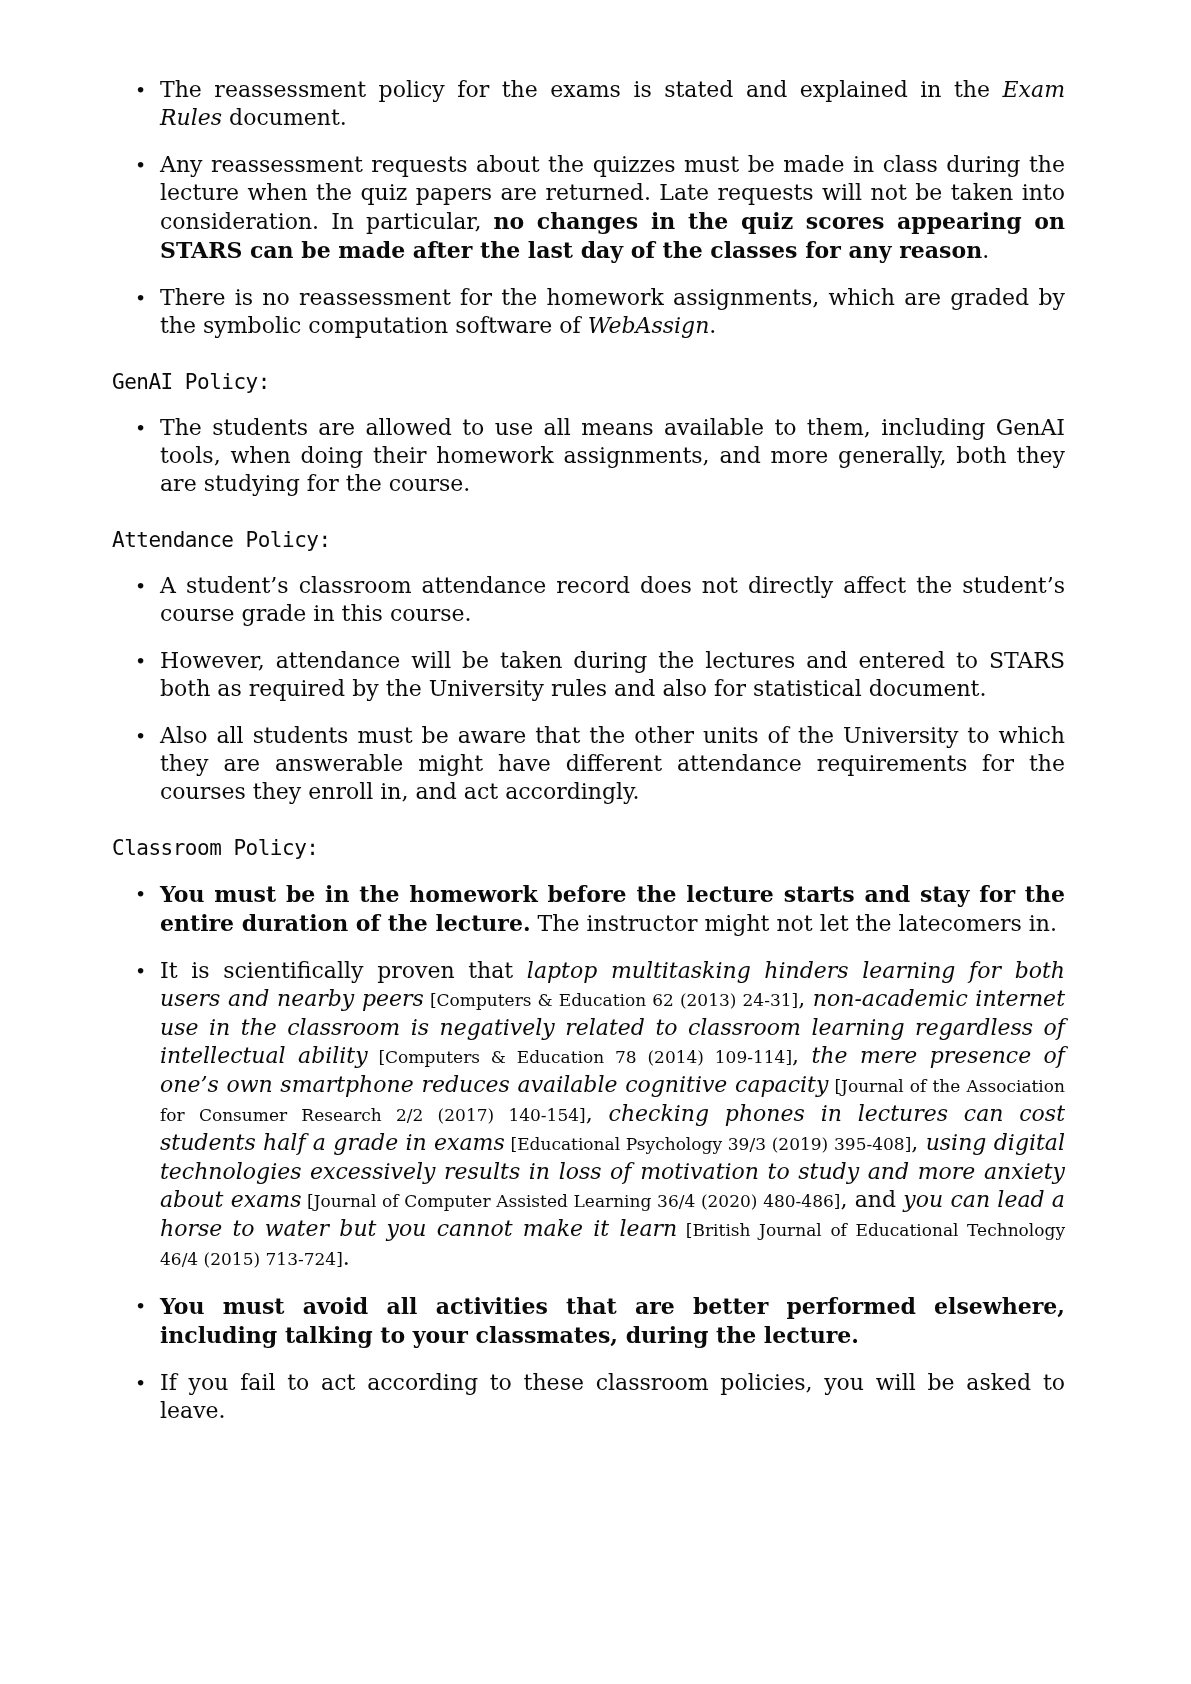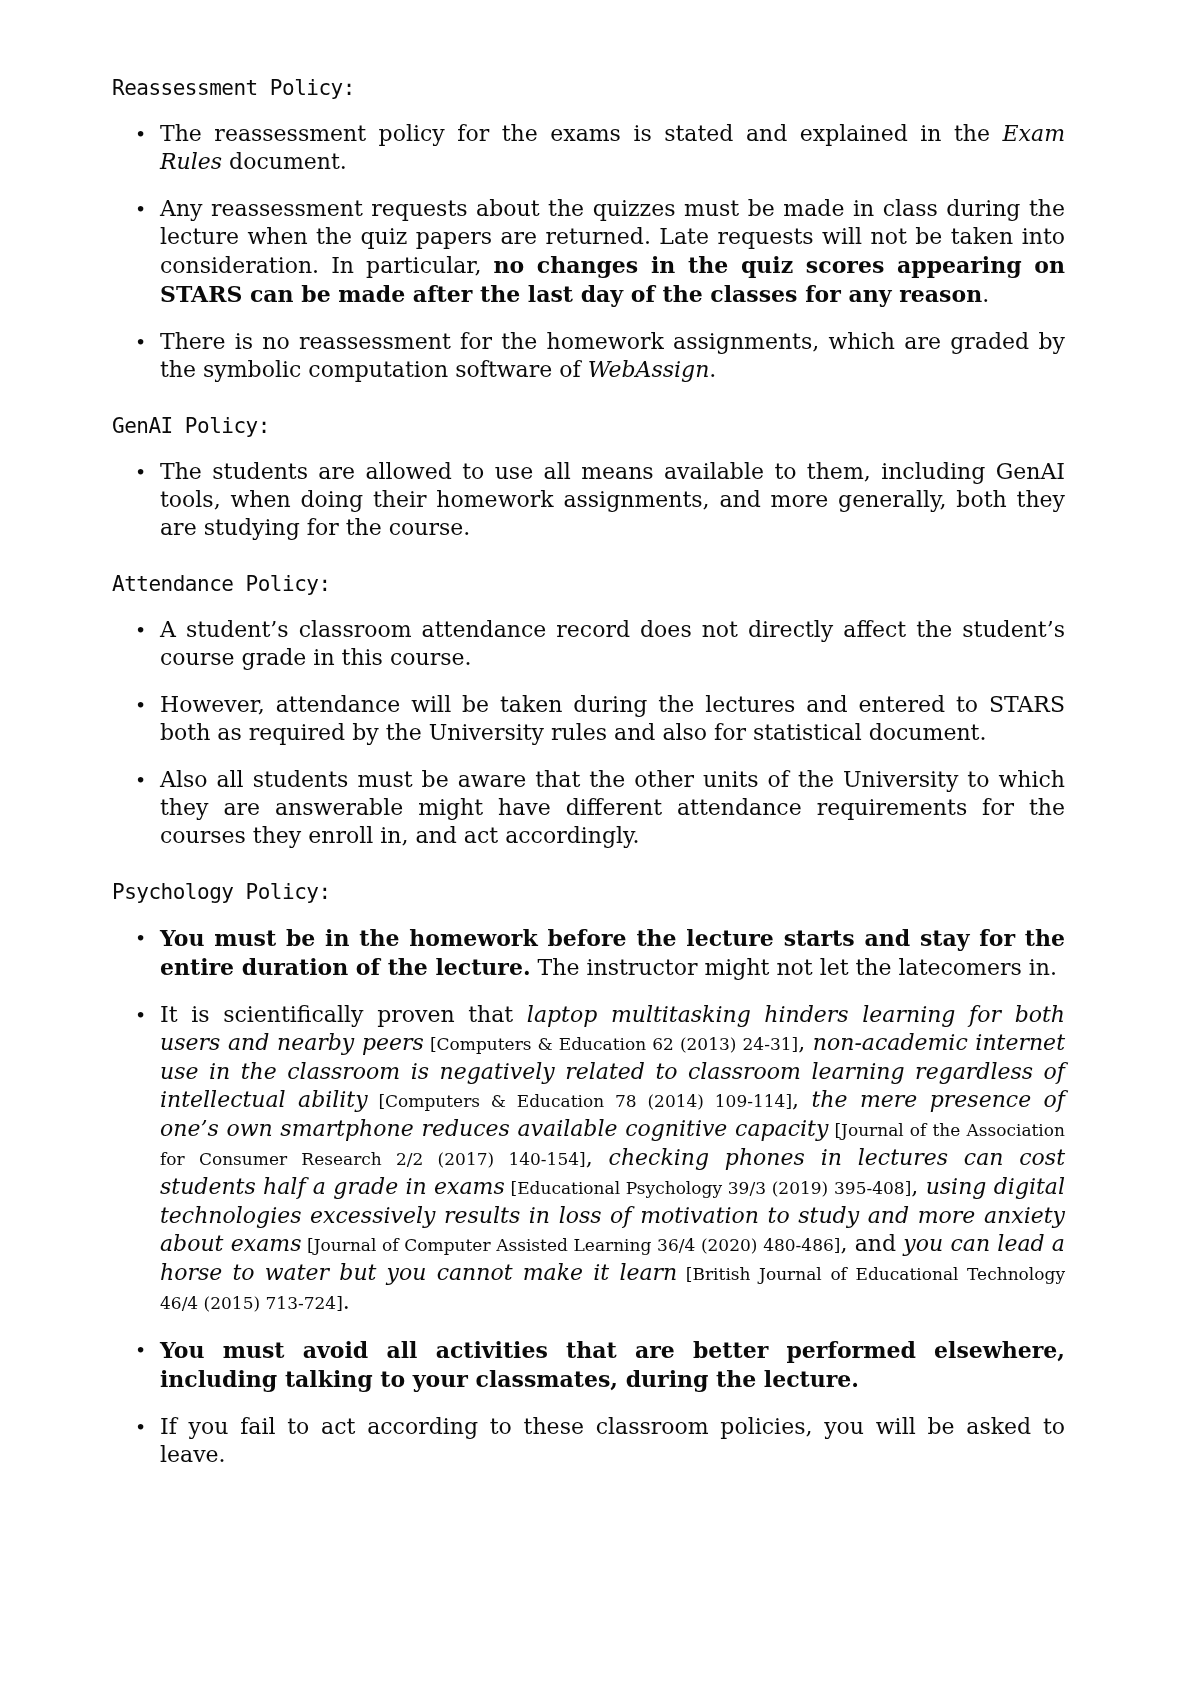--- a/index.html
+++ b/index.html
@@ -63,21 +63,20 @@
   .run-i { font-style: italic; }
   .run-b { font-weight: bold; }
   .run-c { font-size: 17px; font-style: normal; }
 </style>
 </head>
 <body>
 
 <div class="page">
 
   <section class="policy-section">
-    <h2 class="policy-heading">Reassessment Policy:</h2>
     <ul class="policy-list">
       <li class="policy-item">
         <span class="bullet">•</span>
         <p class="para"><span class="run-n">The reassessment policy for the exams is stated and explained in the </span><span class="run-i">Exam Rules</span><span class="run-n"> document.</span></p>
       </li>
       <li class="policy-item">
         <span class="bullet">•</span>
         <p class="para"><span class="run-n">Any reassessment requests about the quizzes must be made in class during the lecture when the quiz papers are returned. Late requests will not be taken into consideration. In particular, </span><span class="run-b">no changes in the quiz scores appearing on STARS can be made after the last day of the classes for any reason</span><span class="run-n">.</span></p>
       </li>
       <li class="policy-item">
@@ -109,21 +108,21 @@
         <p class="para"><span class="run-n">However, attendance will be taken during the lectures and entered to STARS both as required by the University rules and also for statistical document.</span></p>
       </li>
       <li class="policy-item">
         <span class="bullet">•</span>
         <p class="para"><span class="run-n">Also all students must be aware that the other units of the University to which they are answerable might have different attendance requirements for the courses they enroll in, and act accordingly.</span></p>
       </li>
     </ul>
   </section>
 
   <section class="policy-section">
-    <h2 class="policy-heading">Psychology Policy:</h2>
+    <h2 class="policy-heading">Classroom Policy:</h2>
     <ul class="policy-list">
       <li class="policy-item">
         <span class="bullet">•</span>
         <p class="para"><span class="run-b">You must be in the homework before the lecture starts and stay for the entire duration of the lecture.</span><span class="run-n"> The instructor might not let the latecomers in.</span></p>
       </li>
       <li class="policy-item">
         <span class="bullet">•</span>
         <p class="para"><span class="run-n">It is scientifically proven that </span><span class="run-i">laptop multitasking hinders learning for both users and nearby peers</span><span class="run-c"> [Computers &amp; Education 62 (2013) 24-31]</span><span class="run-n">, </span><span class="run-i">non-academic internet use in the classroom is negatively related to classroom learning regardless of intellectual ability</span><span class="run-c"> [Computers &amp; Education 78 (2014) 109-114]</span><span class="run-n">, </span><span class="run-i">the mere presence of one’s own smartphone reduces available cognitive capacity</span><span class="run-c"> [Journal of the Association for Consumer Research 2/2 (2017) 140-154]</span><span class="run-n">, </span><span class="run-i">checking phones in lectures can cost students half a grade in exams</span><span class="run-c"> [Educational Psychology 39/3 (2019) 395-408]</span><span class="run-n">, </span><span class="run-i">using digital technologies excessively results in loss of motivation to study and more anxiety about exams</span><span class="run-c"> [Journal of Computer Assisted Learning 36/4 (2020) 480-486]</span><span class="run-n">, and </span><span class="run-i">you can lead a horse to water but you cannot make it learn</span><span class="run-c"> [British Journal of Educational Technology 46/4 (2015) 713-724]</span><span class="run-n">.</span></p>
       </li>
       <li class="policy-item">

